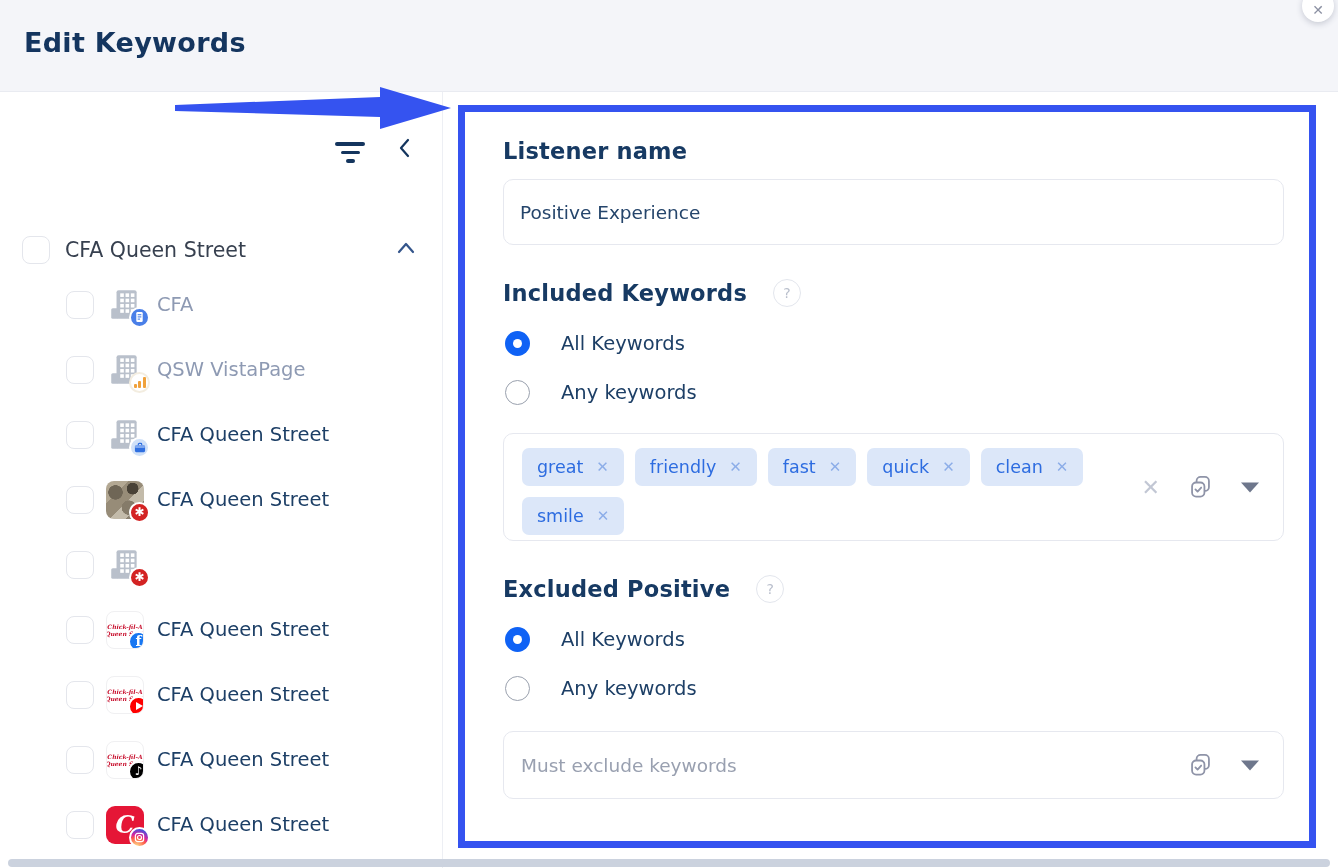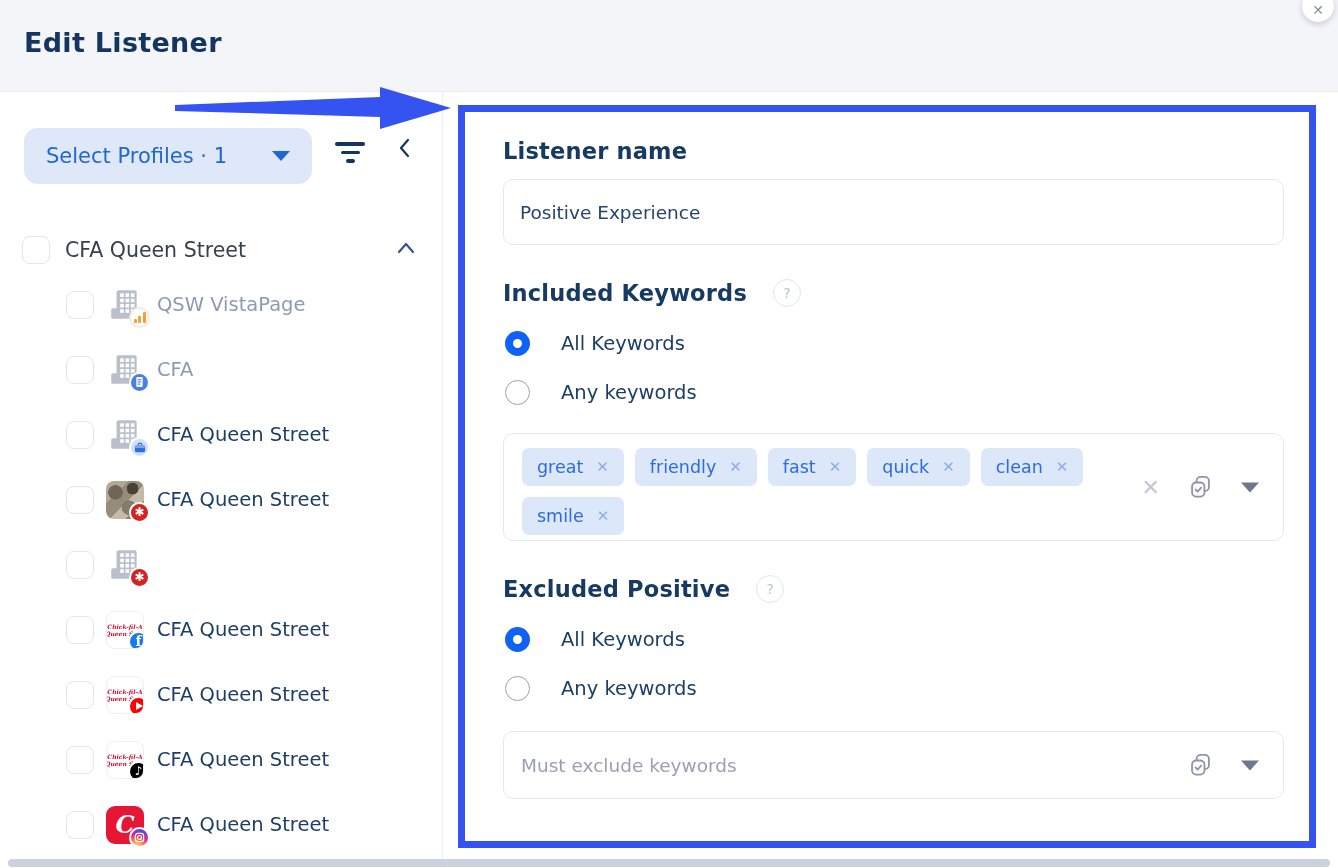--- a/index.html
+++ b/index.html
@@ -170,34 +170,30 @@
   
   .h-scrollbar {
     position:absolute; left:8px; bottom:1px; width:1322px; height:8px;
     border-radius:4px; background:#cbd2de; z-index:12; cursor:grab;
   }
 </style>
 </head>
 <body>
 
 <div class="header">
-  <div class="page-title">Edit Listener</div>
+  <div class="page-title">Edit Keywords</div>
 </div>
 <div class="close-btn">✕</div>
 
 <svg class="anno-arrow" width="285" height="48" viewBox="0 0 285 48">
   <polygon points="0,21 205,13 205,3 276,24 205,45 205,33 0,27" fill="#3553f0"></polygon>
 </svg>
 
 <div class="sidebar">
 
-  <div class="profiles-pill">
-    <span>Select Profiles · 1</span>
-    <span class="pill-caret"></span>
-  </div>
 
   <div class="filter-icon">
       <i></i>
       <i></i>
       <i></i>
     </div>
 
   <span class="collapse-icon">
     <svg width="24" height="24" viewBox="0 0 24 24" fill="none">
       <polyline points="14,4 7,12 14,20" stroke="#14355e" stroke-width="2.2" stroke-linecap="round" stroke-linejoin="round"></polyline>
@@ -208,49 +204,20 @@
     <span class="checkbox"></span>
     <span class="group-label">CFA Queen Street</span>
     <span class="group-chevron">
       <svg width="24" height="22" viewBox="0 0 24 22" fill="none">
         <polyline points="5,15 12,7 19,15" stroke="#34558b" stroke-width="2.2" stroke-linecap="round" stroke-linejoin="round"></polyline>
       </svg>
     </span>
   </div>
 
   <div class="profiles-list" id="profiles-list">
-      <div class="profile-row">
-        <span class="checkbox"></span>
-        <span class="avatar">
-          <svg width="36" height="36" viewBox="0 0 34 34">
-     <rect x="9" y="3" width="19" height="27" rx="2" fill="#b9c0cb"></rect>
-     <rect x="4" y="20" width="7" height="10" rx="1.5" fill="#b9c0cb"></rect>
-     <rect x="12.5" y="6" width="3.4" height="3.4" fill="#ffffff"></rect>
-            <rect x="17.5" y="6" width="3.4" height="3.4" fill="#ffffff"></rect>
-            <rect x="22.5" y="6" width="3.4" height="3.4" fill="#ffffff"></rect>
-            <rect x="12.5" y="11" width="3.4" height="3.4" fill="#ffffff"></rect>
-            <rect x="17.5" y="11" width="3.4" height="3.4" fill="#ffffff"></rect>
-            <rect x="22.5" y="11" width="3.4" height="3.4" fill="#ffffff"></rect>
-            <rect x="12.5" y="16" width="3.4" height="3.4" fill="#ffffff"></rect>
-            <rect x="17.5" y="16" width="3.4" height="3.4" fill="#ffffff"></rect>
-            <rect x="22.5" y="16" width="3.4" height="3.4" fill="#ffffff"></rect>
-            <rect x="12.5" y="21" width="3.4" height="3.4" fill="#ffffff"></rect>
-            <rect x="17.5" y="21" width="3.4" height="3.4" fill="#ffffff"></rect>
-            <rect x="22.5" y="21" width="3.4" height="3.4" fill="#ffffff"></rect>
-   </svg>
-          <span class="badge" style="background:#fff;border-color:#f3ede0">
-        <span class="bars">
-              <i style="height:4px"></i>
-              <i style="height:7px"></i>
-              <i style="height:11px"></i>
-            </span>
-          </span>
-        </span>
-        <span class="profile-label muted">QSW VistaPage</span>
-      </div>
       <div class="profile-row">
         <span class="checkbox"></span>
         <span class="avatar">
           <svg width="36" height="36" viewBox="0 0 34 34">
      <rect x="9" y="3" width="19" height="27" rx="2" fill="#b9c0cb"></rect>
      <rect x="4" y="20" width="7" height="10" rx="1.5" fill="#b9c0cb"></rect>
      <rect x="12.5" y="6" width="3.4" height="3.4" fill="#ffffff"></rect>
             <rect x="17.5" y="6" width="3.4" height="3.4" fill="#ffffff"></rect>
             <rect x="22.5" y="6" width="3.4" height="3.4" fill="#ffffff"></rect>
             <rect x="12.5" y="11" width="3.4" height="3.4" fill="#ffffff"></rect>
@@ -286,20 +253,49 @@
             <rect x="12.5" y="11" width="3.4" height="3.4" fill="#ffffff"></rect>
             <rect x="17.5" y="11" width="3.4" height="3.4" fill="#ffffff"></rect>
             <rect x="22.5" y="11" width="3.4" height="3.4" fill="#ffffff"></rect>
             <rect x="12.5" y="16" width="3.4" height="3.4" fill="#ffffff"></rect>
             <rect x="17.5" y="16" width="3.4" height="3.4" fill="#ffffff"></rect>
             <rect x="22.5" y="16" width="3.4" height="3.4" fill="#ffffff"></rect>
             <rect x="12.5" y="21" width="3.4" height="3.4" fill="#ffffff"></rect>
             <rect x="17.5" y="21" width="3.4" height="3.4" fill="#ffffff"></rect>
             <rect x="22.5" y="21" width="3.4" height="3.4" fill="#ffffff"></rect>
    </svg>
+          <span class="badge" style="background:#fff;border-color:#f3ede0">
+        <span class="bars">
+              <i style="height:4px"></i>
+              <i style="height:7px"></i>
+              <i style="height:11px"></i>
+            </span>
+          </span>
+        </span>
+        <span class="profile-label muted">QSW VistaPage</span>
+      </div>
+      <div class="profile-row">
+        <span class="checkbox"></span>
+        <span class="avatar">
+          <svg width="36" height="36" viewBox="0 0 34 34">
+     <rect x="9" y="3" width="19" height="27" rx="2" fill="#b9c0cb"></rect>
+     <rect x="4" y="20" width="7" height="10" rx="1.5" fill="#b9c0cb"></rect>
+     <rect x="12.5" y="6" width="3.4" height="3.4" fill="#ffffff"></rect>
+            <rect x="17.5" y="6" width="3.4" height="3.4" fill="#ffffff"></rect>
+            <rect x="22.5" y="6" width="3.4" height="3.4" fill="#ffffff"></rect>
+            <rect x="12.5" y="11" width="3.4" height="3.4" fill="#ffffff"></rect>
+            <rect x="17.5" y="11" width="3.4" height="3.4" fill="#ffffff"></rect>
+            <rect x="22.5" y="11" width="3.4" height="3.4" fill="#ffffff"></rect>
+            <rect x="12.5" y="16" width="3.4" height="3.4" fill="#ffffff"></rect>
+            <rect x="17.5" y="16" width="3.4" height="3.4" fill="#ffffff"></rect>
+            <rect x="22.5" y="16" width="3.4" height="3.4" fill="#ffffff"></rect>
+            <rect x="12.5" y="21" width="3.4" height="3.4" fill="#ffffff"></rect>
+            <rect x="17.5" y="21" width="3.4" height="3.4" fill="#ffffff"></rect>
+            <rect x="22.5" y="21" width="3.4" height="3.4" fill="#ffffff"></rect>
+   </svg>
           <span class="badge" style="background:#cfe0f8">
         <svg width="12" height="11" viewBox="0 0 14 13">
               <rect x="1" y="4" width="12" height="8" rx="1.6" fill="#2f6fe0"></rect>
         <path d="M5 4 V2.6 a1 1 0 0 1 1-1 h2 a1 1 0 0 1 1 1 V4" fill="none" stroke="#2f6fe0" stroke-width="1.4"></path>
         <rect x="1" y="4" width="12" height="3" rx="1.5" fill="#7ea7ef"></rect>
             </svg>
           </span>
         </span>
         <span class="profile-label">CFA Queen Street</span>
       </div>

